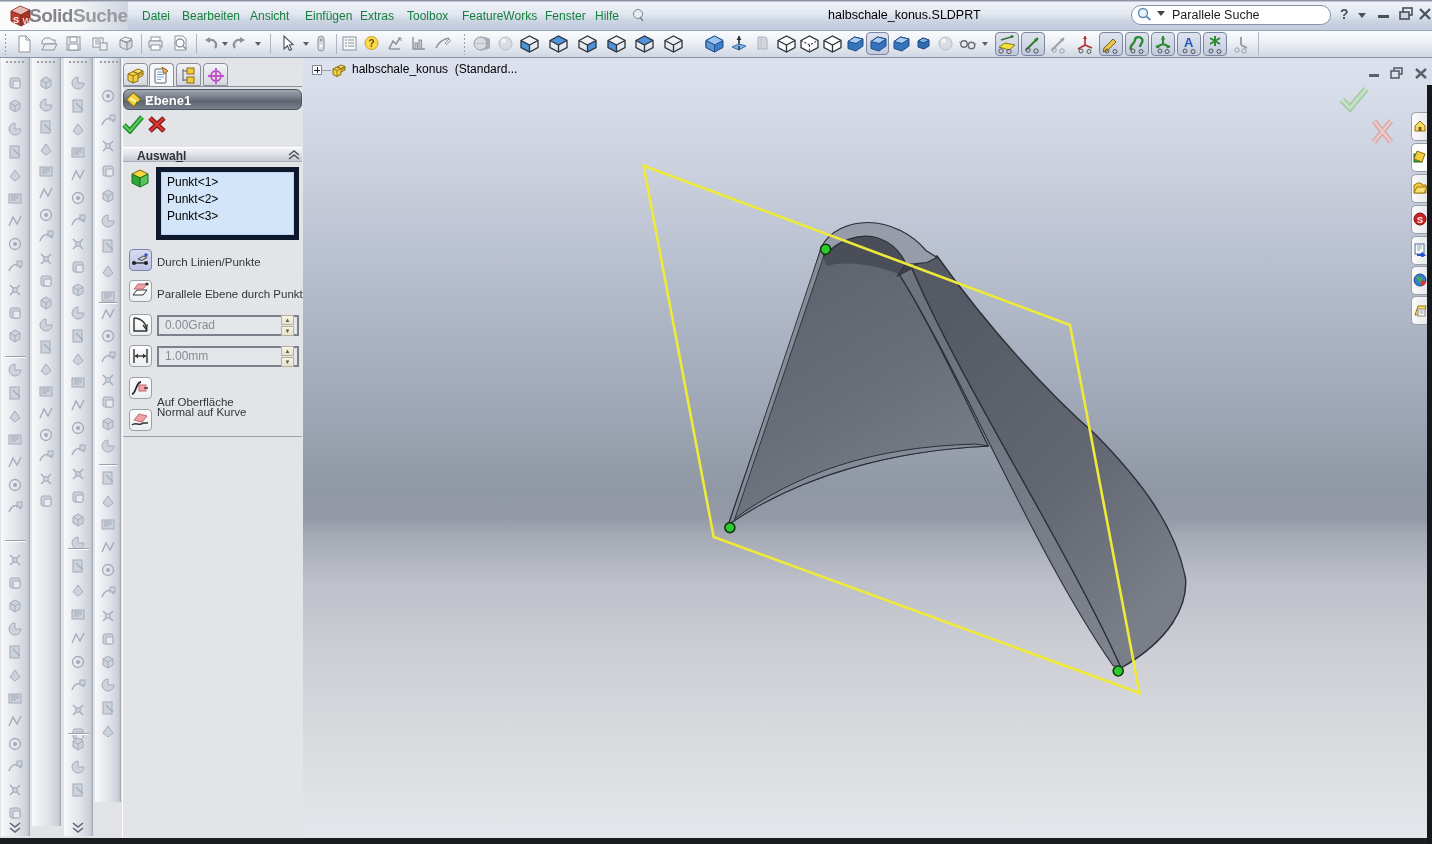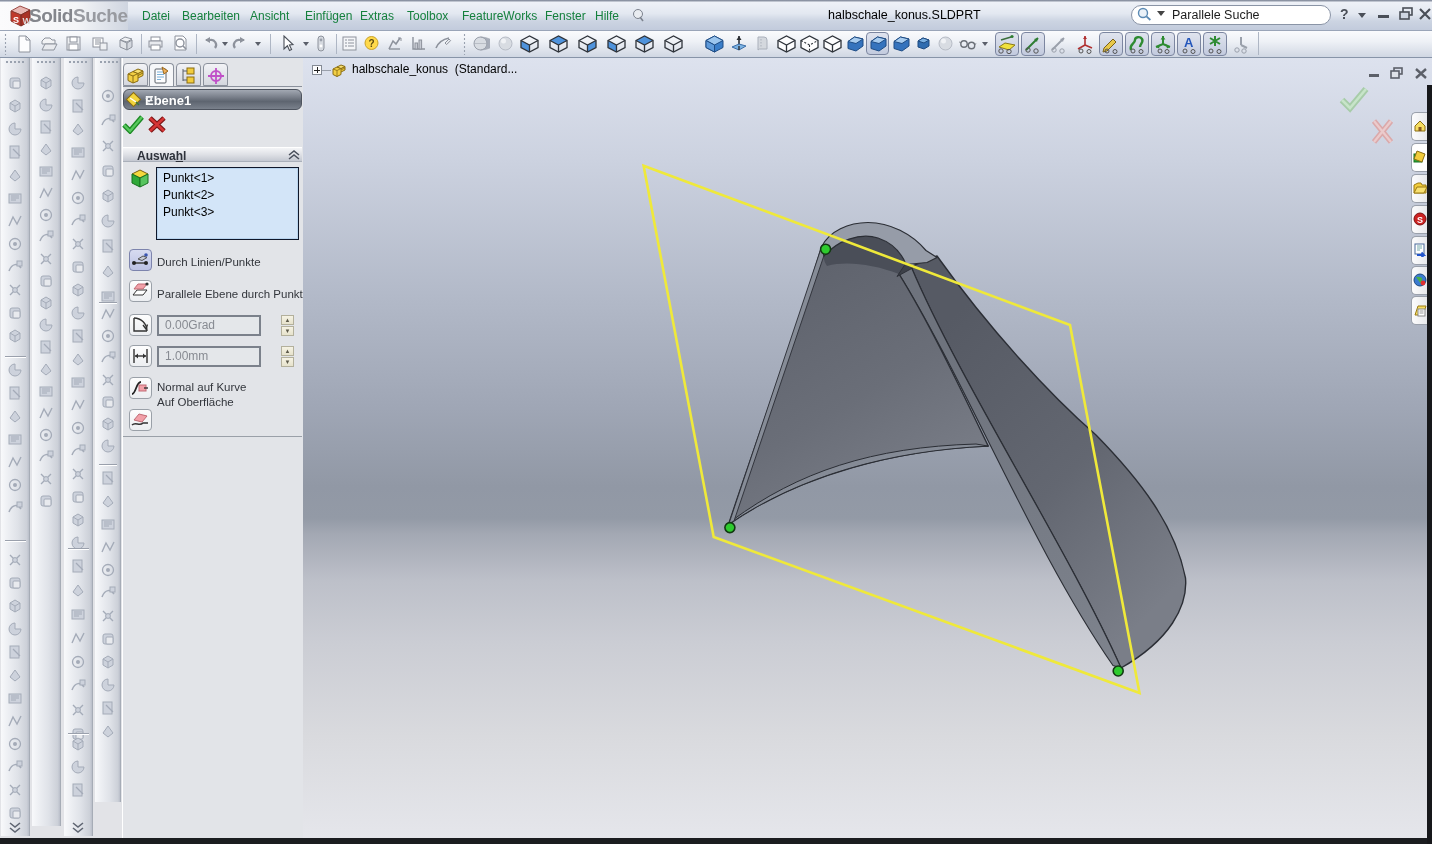--- a/index.html
+++ b/index.html
@@ -24,27 +24,27 @@
 #phead{position:absolute;left:123px;top:89px;width:179px;height:21px;
  background:linear-gradient(to bottom,#a2a8b2 0%,#7c828d 35%,#5e6570 60%,#7a818c 100%);
  border:1px solid #4d535e;border-radius:6px}
 #phead span{position:absolute;left:21px;top:3px;color:#fff;font-weight:bold;font-size:13px}
 #phead .q{position:absolute;right:6px;top:3px;color:#eef0f3;font-weight:bold;font-size:13px}
 .secbar{position:absolute;left:123px;width:179px;height:15px;
  background:linear-gradient(to bottom,#f4f5f7 0%,#dfe1e6 50%,#c4c8d1 100%);
  border-top:1px solid #fff;border-bottom:1px solid #aab0ba}
 .secbar b{position:absolute;left:14px;top:1px;font-size:12px;color:#2e323b}
 .selbox{position:absolute;left:156px;top:167px;width:143px;height:73px;background:#d3e5f8;
- border:1px solid #0f172a;box-shadow:inset 0 0 0 1px #b8d4ee;font-size:12px;color:#000}
+ border:5px solid #0f172a;box-shadow:inset 0 0 0 1px #b8d4ee;font-size:12px;color:#000}
 .selbox div{margin:0 0 0 6px;height:17px;line-height:17px;padding-top:2px}
 .ibtn{position:absolute;left:129px;width:23px;height:22px;background:linear-gradient(to bottom,#fdfdfd,#eceef1);
  border:1px solid #9aa0a8;border-radius:4px}
 .ibtn.sel{background:linear-gradient(to bottom,#d7dbf0,#bcc2e4);border:1px solid #7d84ad}
 .plabel{position:absolute;left:157px;font-size:11.5px;color:#33363c;white-space:nowrap}
-.pfield{position:absolute;left:157px;width:104px;height:21px;border:2px solid #7b818b;background:#e4e7ea;
+.pfield{position:absolute;left:157px;width:142px;height:21px;border:2px solid #7b818b;background:#e4e7ea;
  font-size:12px;color:#878b92;line-height:17px;padding-left:6px}
 .spin{position:absolute;left:281px;width:13px;height:10px;background:linear-gradient(to bottom,#f6f3e4,#e6e2cc);
  border:1px solid #b3b09c;font-size:6px;color:#5c594a;text-align:center;line-height:9px}
 #vp{position:absolute;left:303px;top:58px;width:1129px;height:780px;
  background:linear-gradient(to bottom,#dde2ee 0%,#ccd2e0 13%,#b3bac9 30%,#9fa6b5 45%,#9198a5 55%,#939aa6 59%,#a3a8b3 61%,#bdc0c9 67%,#cbcdd4 75%,#d9dade 87%,#e5e6eb 100%)}
 #splitter{position:absolute;left:303px;top:58px;width:8px;height:780px;background:linear-gradient(to right,#c6c9d0,#dadce1 50%,#b8bcc4)}
 #ftree{position:absolute;left:352px;top:62px;font-size:12px;color:#000}
 #botstrip{position:absolute;left:0;top:838px;width:1432px;height:6px;background:#1b1d20}
 #rightstrip{position:absolute;left:1427px;top:85px;width:5px;height:759px;background:#17181b}
 .rtab{position:absolute;left:1411px;width:16px;height:29px;background:linear-gradient(to right,#fcfcfd,#e8e9ec);
@@ -854,21 +854,21 @@
   </svg>
 <div class="pfield" style="top:346px">1.00mm</div>
 <div class="spin" style="top:346px">▲</div>
 <div class="spin" style="top:357px">▼</div>
 <div class="ibtn" style="top:377px"></div>
 <svg class="abs" style="left:130px;top:378px" width="21" height="20" viewBox="0 0 21 20">
     <path d="M2,16 C6,16 6,4 11,4" fill="none" stroke="#222" stroke-width="1.8"></path>
     <rect x="9" y="7" width="7" height="6" fill="#f2a0a8" stroke="#c06a74"></rect>
     <path d="M14,10 h4" stroke="#333" stroke-width="1.4"></path>
   </svg>
-<div class="plabel" style="top:381px">Normal auf Kurve</div>
+<div class="plabel" style="top:406px">Normal auf Kurve</div>
 <div class="ibtn" style="top:409px"></div>
 <svg class="abs" style="left:130px;top:410px" width="21" height="20" viewBox="0 0 21 20">
     <path d="M2,15 C6,11 9,17 13,13 L18,13" fill="none" stroke="#333" stroke-width="1.5"></path>
     <path d="M4,10 l5,-6 8,2 -5,6 z" fill="#f2a0a8" stroke="#c06a74"></path>
   </svg>
 <div class="plabel" style="top:396px">Auf Oberfläche</div>
 <div class="abs" style="left:123px;top:436px;width:179px;height:1px;background:#9aa0a8"></div>
 <div class="abs" style="left:123px;top:86px;width:179px;height:1px;background:#8b919c"></div>
 <div id="vp"></div>
 <svg class="abs" style="left:303px;top:58px" width="1129" height="780" viewBox="303 58 1129 780">

